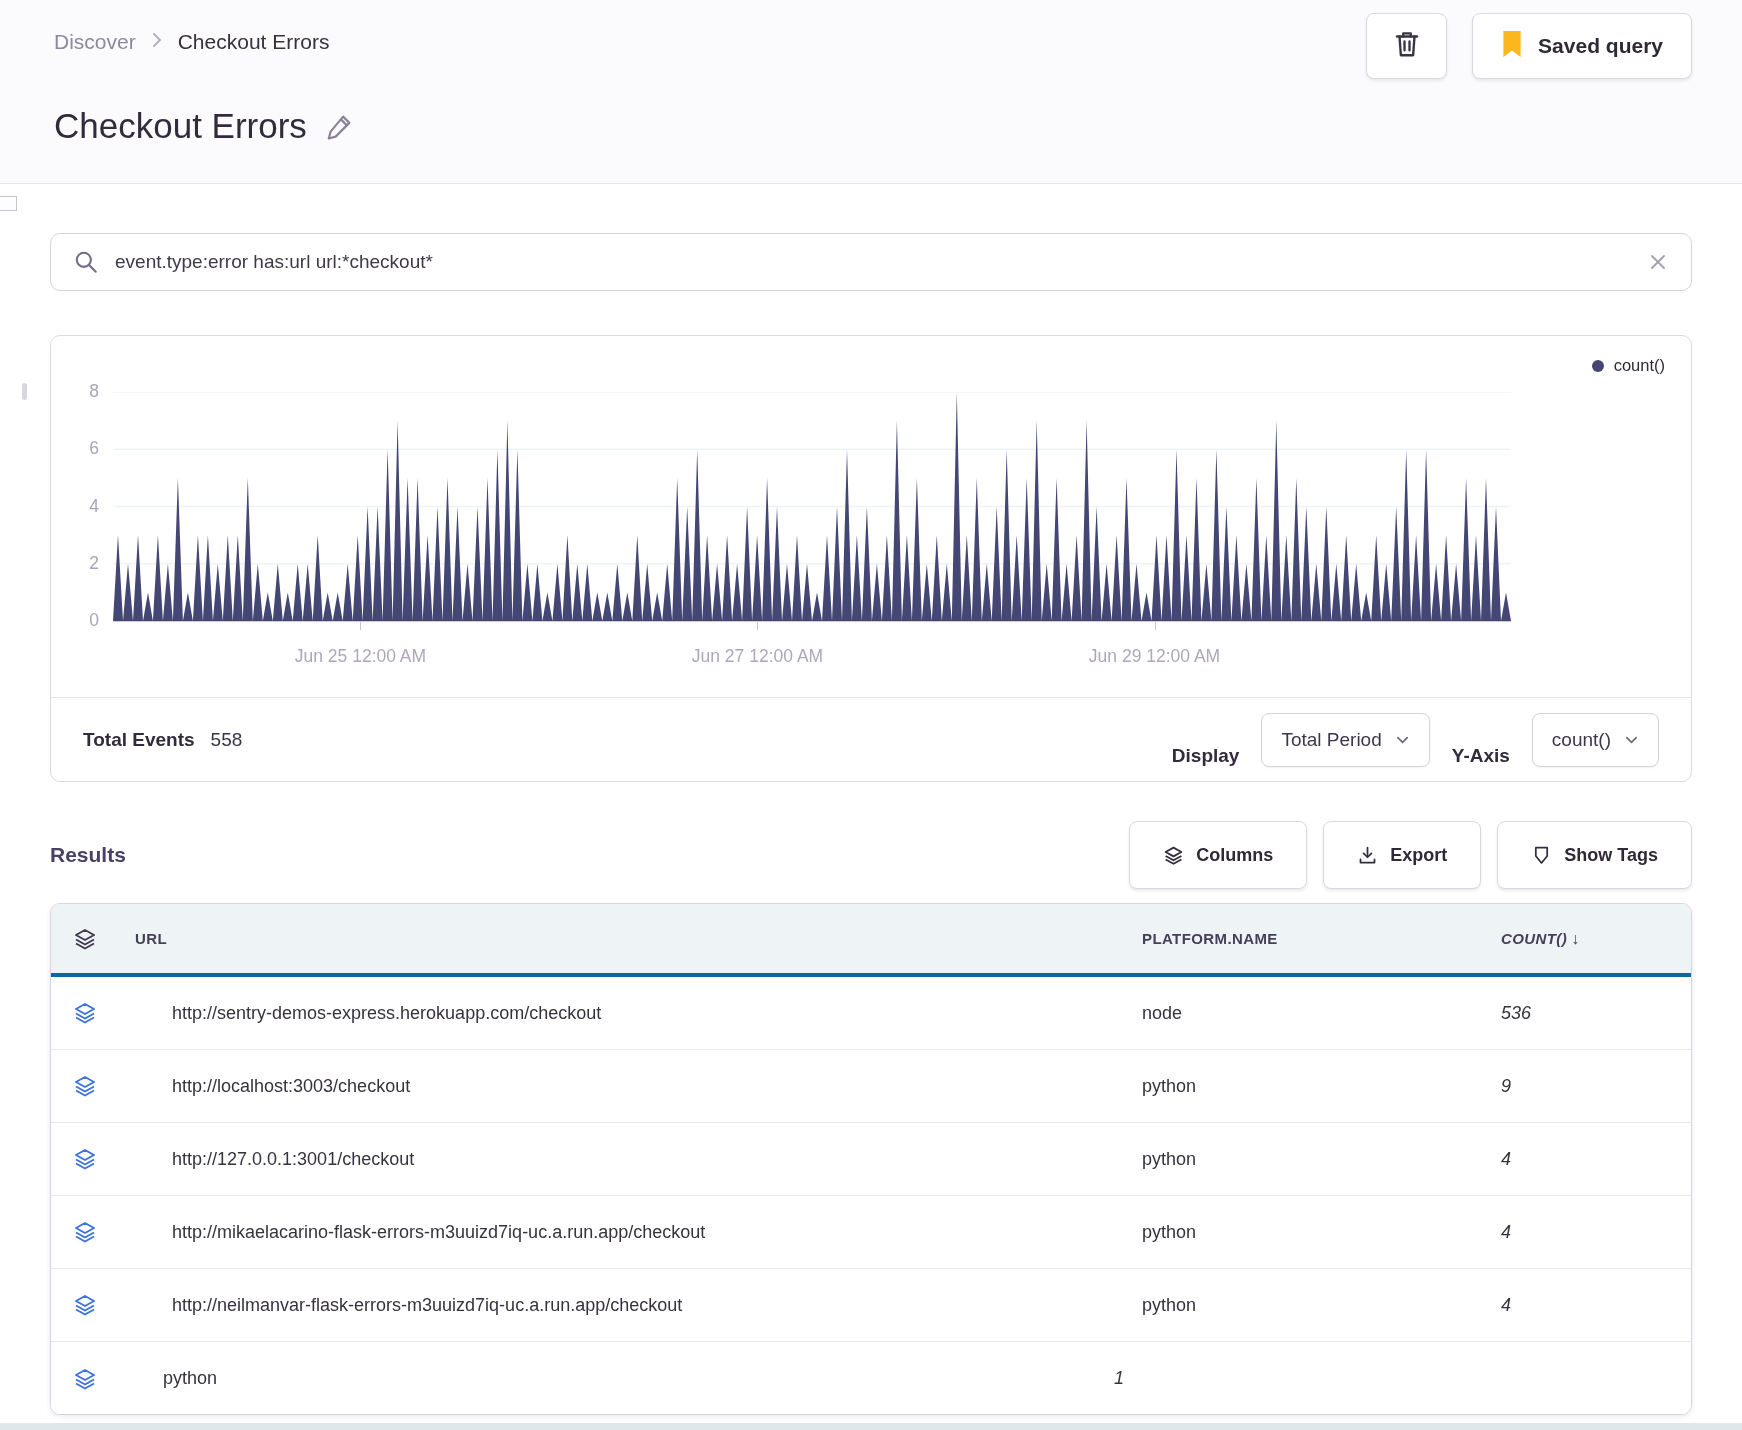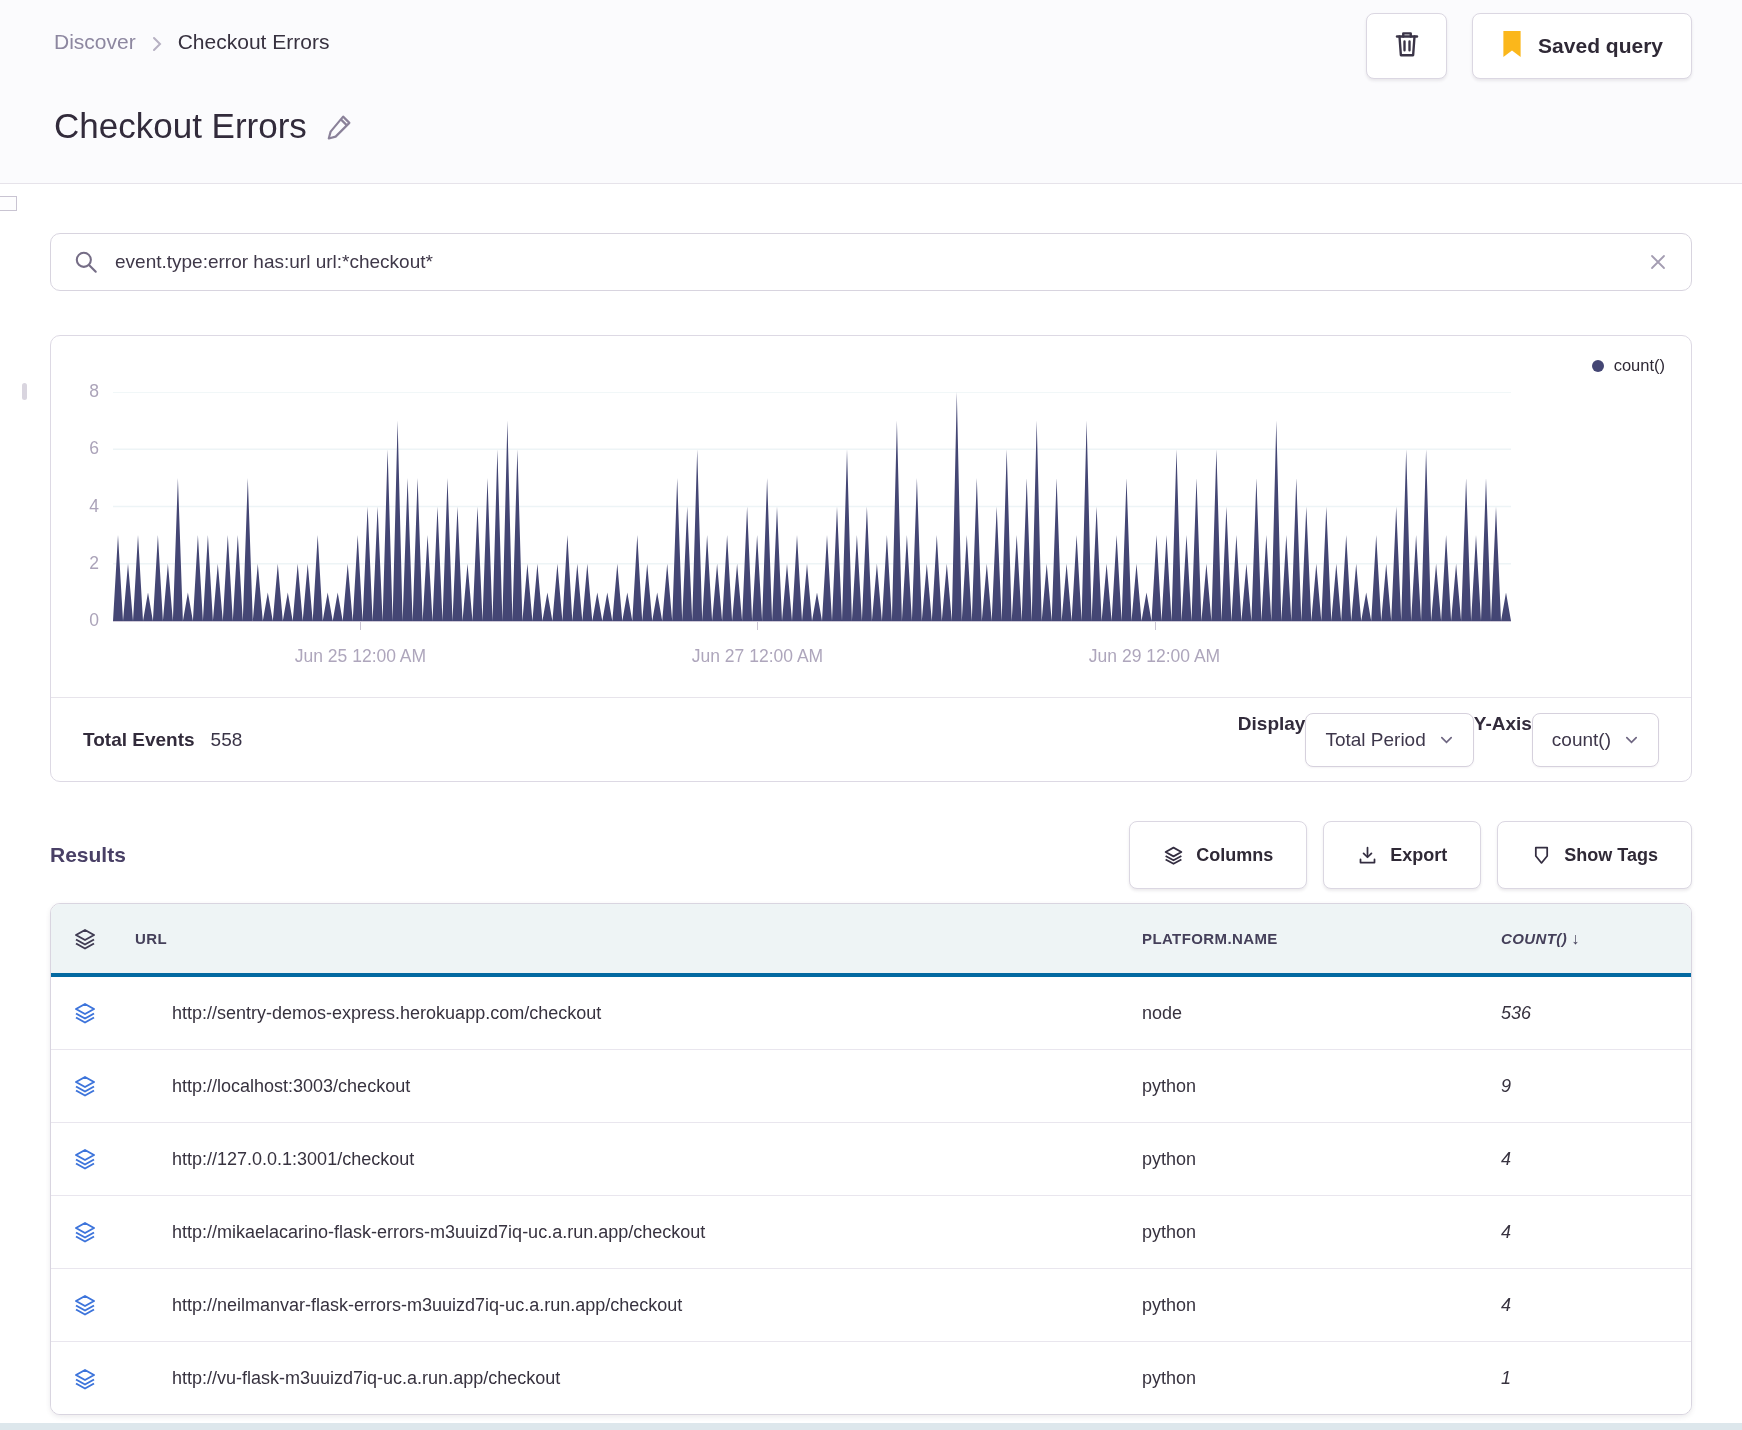--- a/index.html
+++ b/index.html
@@ -1,21 +1,21 @@
 <!DOCTYPE html>
 <html><head>
 <meta charset="utf-8">
 <style>
   html,body{margin:0;padding:0;background:#fff;}
   .page{position:relative;width:1742px;height:1430px;overflow:hidden;background:#ffffff;
         font-family:"Liberation Sans",sans-serif;color:#332c3e;}
 
   
   .topbar{position:absolute;top:0;left:0;right:0;height:183px;background:#fbfbfd;border-bottom:1px solid #e6e3ea;}
-  .breadcrumb{position:absolute;top:30px;left:54px;display:flex;align-items:flex-end;gap:14px;font-size:21px;}
+  .breadcrumb{position:absolute;top:30px;left:54px;display:flex;align-items:flex-start;gap:14px;font-size:21px;}
   .crumb-link{color:#8d87a0;cursor:pointer;}
   .crumb-sep{display:flex;align-items:center;color:#b6b0c2;}
   .crumb-current{color:#37313f;}
   .top-actions{position:absolute;top:13px;right:50px;display:flex;gap:25px;}
   .btn{background:#fff;border:1px solid #dbd7e2;border-radius:8px;box-shadow:0 2px 3px rgba(64,58,78,.10);
        display:flex;align-items:center;justify-content:center;cursor:pointer;box-sizing:border-box;}
   .icon-btn{width:81px;height:66px;color:#3a3447;}
   .saved-btn{height:66px;padding:0 28px;gap:15px;font-size:21px;font-weight:700;color:#2f2936;}
   .page-title{position:absolute;top:106px;left:54px;display:flex;align-items:center;gap:18px;
               font-size:35px;font-weight:400;color:#322b3b;}
@@ -39,21 +39,21 @@
   .plot{position:absolute;left:62px;top:0;width:1398px;height:229px;}
   .plot svg{position:absolute;left:0;top:0;width:100%;height:100%;display:block;}
   .ylabel{position:absolute;left:0;width:48px;text-align:right;font-size:17.5px;color:#aba3b9;}
   .x-axis{position:absolute;left:62px;top:285px;width:1398px;border-top:1px solid #cfc9d8;height:60px;}
   .x-tick{position:absolute;top:0;width:1px;height:8px;background:#c9c3d2;}
   .x-lab{position:absolute;top:24px;transform:translateX(-50%);font-size:17.5px;color:#aea6bc;white-space:nowrap;}
   .chart-footer{position:absolute;left:0;right:0;bottom:0;height:84px;border-top:1px solid #e7e4eb;
                 display:flex;align-items:center;padding:0 32px;box-sizing:border-box;font-size:19px;}
   .footer-label{font-weight:700;color:#322b3b;}
   .footer-value{margin-left:16px;color:#3a3447;}
-  .footer-right{margin-left:auto;display:flex;align-items:flex-start;}
+  .footer-right{margin-left:auto;display:flex;align-items:flex-end;gap:22px;}
   .select-btn{height:52px;border:1px solid #d6d1dd;border-radius:8px;background:#fff;display:flex;align-items:center;
               gap:13px;padding:0 19px;font-size:19px;color:#3e374b;cursor:pointer;box-shadow:0 1px 2px rgba(64,58,78,.06);}
   .select-btn .chev{color:#6f6782;display:flex;}
 
   
   .results-row{position:absolute;top:827px;left:50px;width:1642px;height:56px;display:flex;align-items:center;}
   .results-title{font-size:21px;font-weight:700;color:#494066;}
   .results-tools{margin-left:auto;display:flex;gap:16px;}
   .tool-btn{height:68px;padding:0 33px;gap:12px;font-weight:700;font-size:18px;color:#2f2936;}
   .tool-btn .t-icon{display:flex;color:#332d40;}
@@ -310,21 +310,20 @@
           <span class="cell-count">4</span>
         </div>
         <div class="trow">
           <span class="row-icon">
             <svg width="24" height="24" viewBox="0 0 24 24" fill="none" stroke="currentColor" stroke-width="2" stroke-linejoin="round">
               <path d="M12 3l9 5-9 5-9-5z"></path>
               <path d="M3 12.5l9 5 9-5"></path>
               <path d="M3 16.5l9 5 9-5"></path>
             </svg>
           </span>
-          <span class="cell-url">http://vu-flask-m3uuizd7iq-uc.a.run.app/checkout</span>
           <span class="cell-platform">python</span>
           <span class="cell-count">1</span>
         </div>
       </div>
   </div>
 
   <div class="bottom-strip"></div>
 </div>
 
 </body></html>

